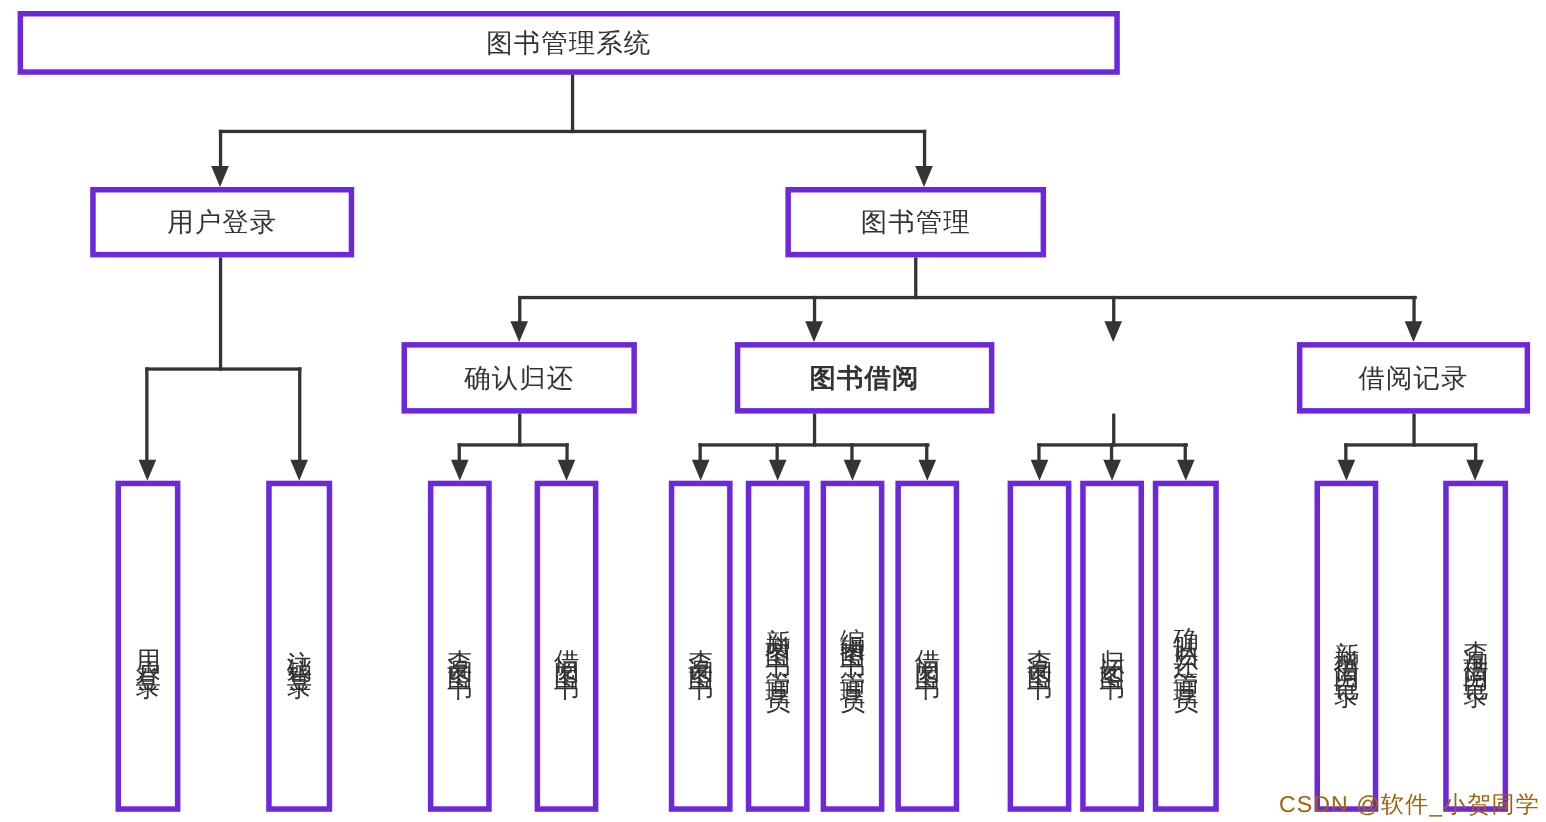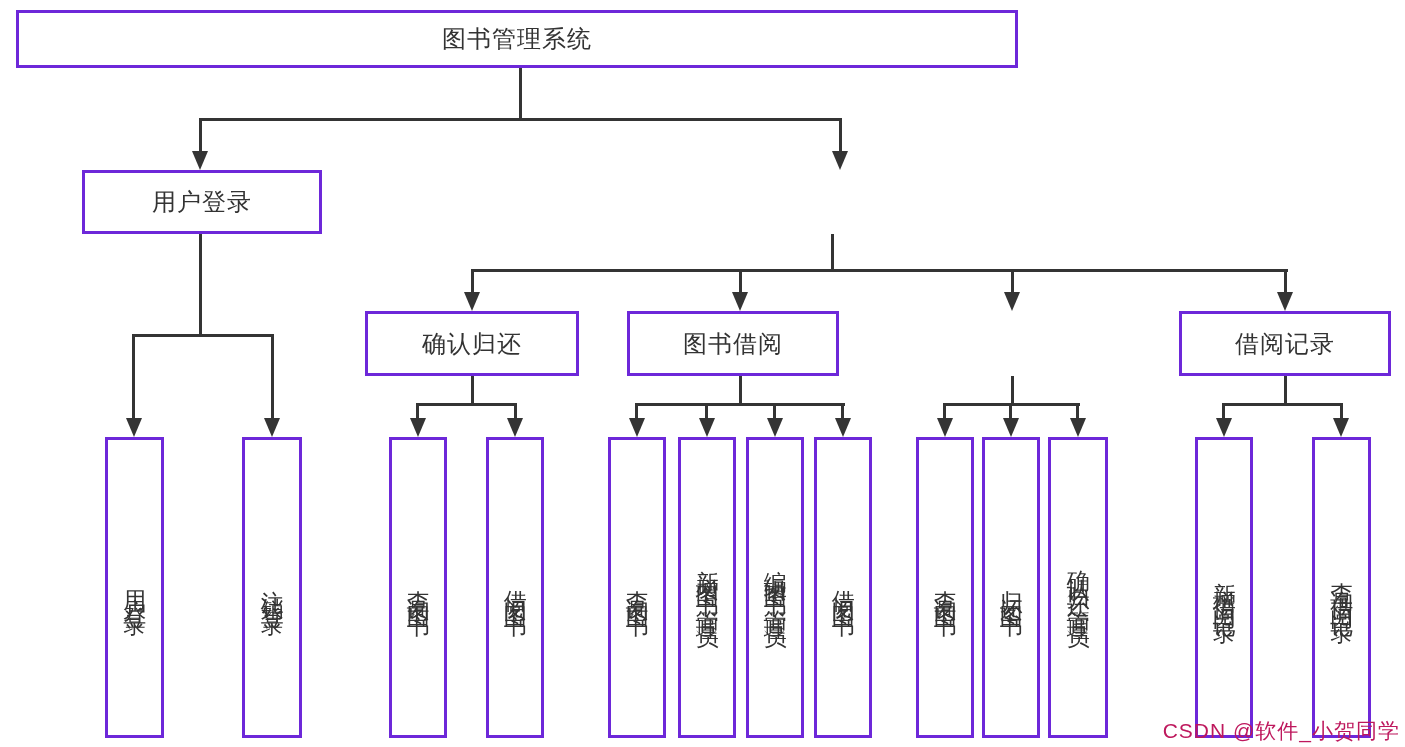--- a/index.html
+++ b/index.html
@@ -8,21 +8,21 @@
     width: 1405px;
     height: 747px;
     background: #ffffff;
     overflow: hidden;
     font-family: "Liberation Sans", "DejaVu Sans", sans-serif;
     color: #333333;
   }
   .box {
     position: absolute;
     box-sizing: border-box;
-    border: 3px solid #6d28d9;
+    border: 5px solid #6d28d9;
     background: #ffffff;
     display: flex;
     align-items: center;
     justify-content: center;
     color: #333333;
   }
   .hbox { font-size: 24px; letter-spacing: 1px; }
   .vbox span {
     writing-mode: vertical-rl;
     text-orientation: mixed;
@@ -39,61 +39,62 @@
     border-left: 8px solid transparent;
     border-right: 8px solid transparent;
     border-top: 19px solid #343434;
   }
   .watermark {
     position: absolute;
     right: 5px;
     bottom: 2px;
     font-size: 21px;
     letter-spacing: 1px;
-    color: #be185d;
+    color: #a16207;
     z-index: 10;
     white-space: nowrap;
   }
 </style>
 </head>
 <body>
 
 <div id="stage">
 
   <div class="box hbox" style="left:16px; top:10px; width:1002px; height:58px;">图书管理系统</div>
 
   <div class="vl" style="left:519px; top:68px; height:53px;"></div>
   <div class="hl" style="left:199px; top:118px; width:643px;"></div>
   <div class="vl" style="left:199px; top:118px; height:40px;"></div>
   <div class="vl" style="left:839px; top:118px; height:40px;"></div>
   <div class="ar" style="left:192px; top:151px;"></div>
   <div class="ar" style="left:832px; top:151px;"></div>
 
   <div class="box hbox" style="left:82px; top:170px; width:240px; height:64px;">用户登录</div>
+  <div class="box hbox" style="left:714px; top:170px; width:237px; height:64px;">图书管理</div>
 
   <div class="vl" style="left:199px; top:234px; height:103px;"></div>
   <div class="hl" style="left:132px; top:334px; width:142px;"></div>
   <div class="vl" style="left:132px; top:334px; height:90px;"></div>
   <div class="vl" style="left:271px; top:334px; height:90px;"></div>
   <div class="ar" style="left:126px; top:418px;"></div>
   <div class="ar" style="left:264px; top:418px;"></div>
 
   <div class="vl" style="left:831px; top:234px; height:38px;"></div>
   <div class="hl" style="left:471px; top:269px; width:817px;"></div>
   <div class="vl" style="left:471px; top:269px; height:31px;"></div>
   <div class="vl" style="left:739px; top:269px; height:31px;"></div>
   <div class="vl" style="left:1011px; top:269px; height:31px;"></div>
   <div class="vl" style="left:1284px; top:269px; height:31px;"></div>
   <div class="ar" style="left:464px; top:292px;"></div>
   <div class="ar" style="left:732px; top:292px;"></div>
   <div class="ar" style="left:1004px; top:292px;"></div>
   <div class="ar" style="left:1277px; top:292px;"></div>
 
   <div class="box hbox" style="left:365px; top:311px; width:214px; height:65px;">确认归还</div>
-  <div class="box hbox" style="left:627px; top:311px; width:212px; height:65px;">图书借阅</div>
+  <div class="box hbox" style="left:668px; top:311px; width:236px; height:65px;font-weight:bold;">图书借阅</div>
   <div class="box hbox" style="left:1179px; top:311px; width:212px; height:65px;">借阅记录</div>
 
   <div class="vl" style="left:471px; top:376px; height:30px;"></div>
   <div class="hl" style="left:416px; top:403px; width:101px;"></div>
   <div class="vl" style="left:416px; top:403px; height:21px;"></div>
   <div class="vl" style="left:514px; top:403px; height:21px;"></div>
   <div class="ar" style="left:410px; top:418px;"></div>
   <div class="ar" style="left:507px; top:418px;"></div>
 
   <div class="vl" style="left:739px; top:376px; height:30px;"></div>

